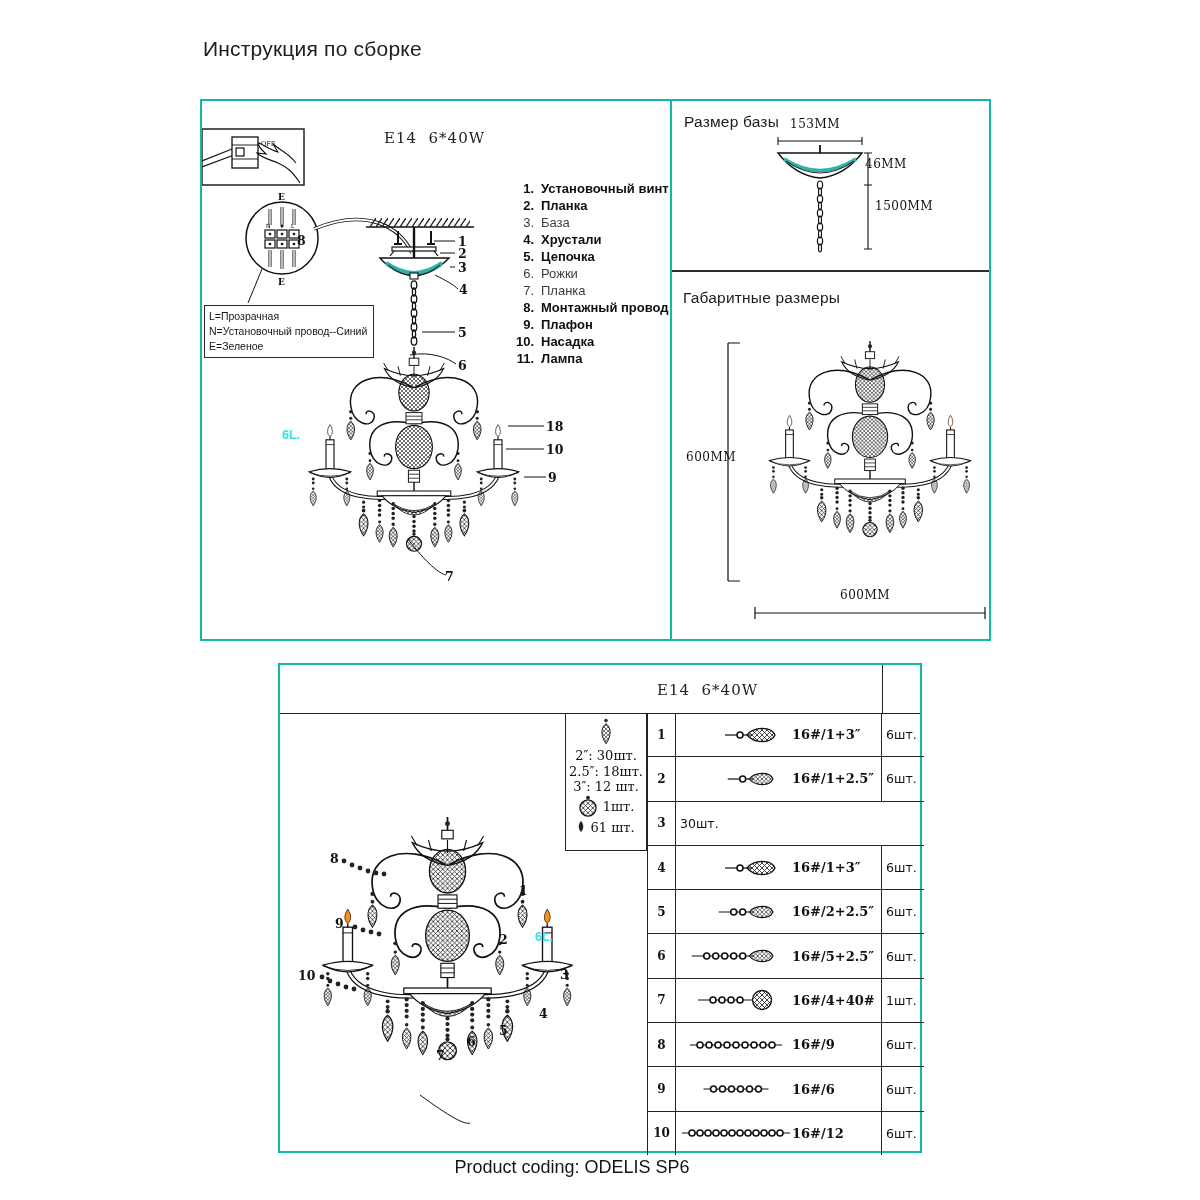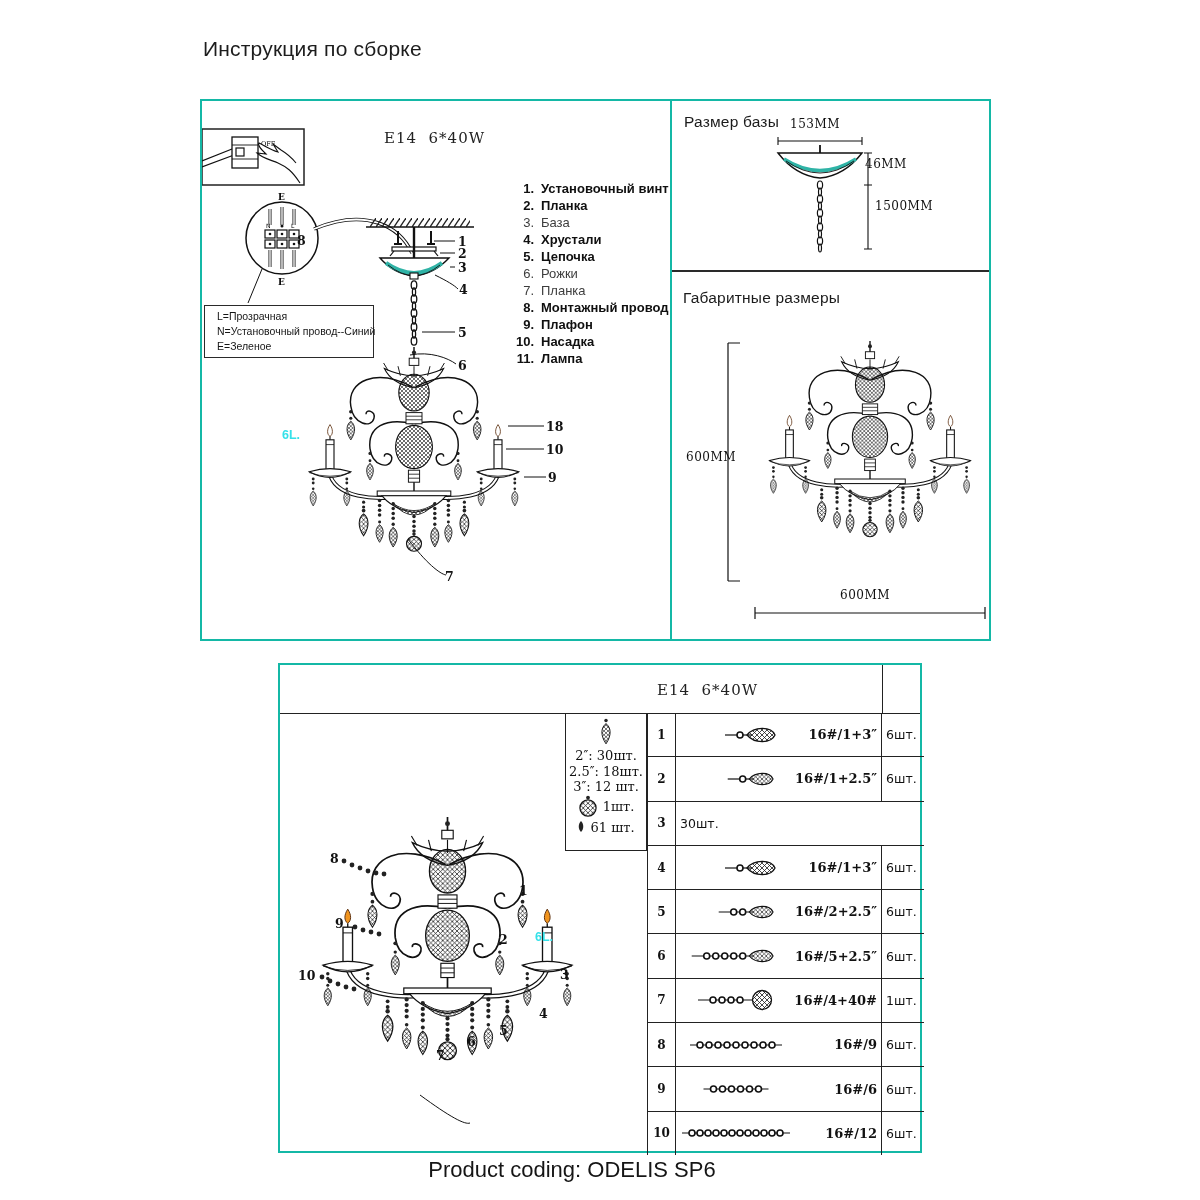--- a/index.html
+++ b/index.html
@@ -14,40 +14,40 @@
   .layer{position:absolute;left:0;top:0;width:100%;height:100%;}
   .spec{position:absolute;font-family:"DejaVu Serif",serif;font-size:15px;color:#222;white-space:pre;letter-spacing:1px;}
   .panel-title{position:absolute;font-size:15.5px;color:#1b1b1b;letter-spacing:.2px;}
   .dim{position:absolute;font-family:"DejaVu Serif",serif;font-size:12px;color:#111;letter-spacing:.5px;white-space:pre;}
   .callout{position:absolute;font-family:"DejaVu Serif",serif;font-weight:bold;font-size:12.5px;color:#111;white-space:pre;}
   .parts{position:absolute;left:306px;top:79px;width:164px;}
   .part{display:flex;align-items:center;height:17px;font-size:13px;font-weight:bold;color:#101010;}
   .part .pn{width:26px;text-align:right;margin-right:7px;flex:none;}
   .part.muted{font-weight:normal;color:#3d3d3d;}
   .wire-legend{position:absolute;left:2px;top:204px;width:170px;height:53px;border:1.5px solid #2a2a2a;
-        box-sizing:border-box;padding:3px 4px 0 12px;font-size:10.5px;line-height:15px;color:#161616;white-space:nowrap;}
+        box-sizing:border-box;padding:3px 4px 0 4px;font-size:10.5px;line-height:15px;color:#161616;white-space:nowrap;}
   
   .bb-headline{position:absolute;left:0;right:0;top:48px;border-top:1.5px solid #222;}
   .bb-qtyline{position:absolute;left:602px;top:0;height:48px;width:0;border-left:1.5px solid #222;}
   .legend-box{position:absolute;left:285px;top:48px;width:82px;height:138px;border:1.5px solid #222;box-sizing:border-box;
         display:flex;flex-direction:column;align-items:center;font-family:"DejaVu Serif",serif;font-size:13px;color:#111;}
   .legend-box .lg-line{line-height:15.5px;white-space:pre;}
   .legend-box .lg-row{display:flex;align-items:center;gap:5px;line-height:17px;}
   .tbl{position:absolute;left:367px;top:48px;width:277px;height:442px;border-left:1.5px solid #222;
         box-sizing:border-box;display:flex;flex-direction:column;}
   .trow{flex:1;display:flex;border-bottom:1.5px solid #222;box-sizing:border-box;min-height:0;}
   .trow:last-child{border-bottom:none;}
   .tnum{width:27px;flex:none;border-right:1.5px solid #222;display:flex;align-items:center;justify-content:center;
         font-family:"DejaVu Serif",serif;font-weight:bold;font-size:12px;}
   .tmid{flex:1;display:flex;align-items:center;border-right:1.5px solid #222;padding:0 4px;}
   .ticon{width:112px;flex:none;display:flex;justify-content:center;align-items:center;}
-  .tspec{flex:1;text-align:right;font-family:"DejaVu Serif",serif;font-weight:bold;font-size:13px;white-space:pre;}
+  .tspec{flex:1;text-align:left;font-family:"DejaVu Serif",serif;font-weight:bold;font-size:13px;white-space:pre;}
   .tqty{width:42px;flex:none;display:flex;align-items:center;padding-left:4px;font-family:"DejaVu Sans",sans-serif;
         font-size:12.5px;box-sizing:border-box;white-space:pre;}
-  .product-coding{position:absolute;left:0;top:1146px;width:100%;text-align:center;font-size:22px;color:#151515;}
+  .product-coding{position:absolute;left:0;top:1146px;width:100%;text-align:center;font-size:18px;color:#151515;}
 </style>
 </head>
 <body>
 
 <svg width="0" height="0" style="position:absolute" aria-hidden="true">
   <defs>
     <pattern id="net" width="5" height="5" patternUnits="userSpaceOnUse">
       <path d="M0,0L5,5M5,0L0,5" stroke="#1a1a1a" stroke-width="0.8" fill="none"></path>
     </pattern>
     <pattern id="hatchp" width="6" height="9" patternUnits="userSpaceOnUse">

